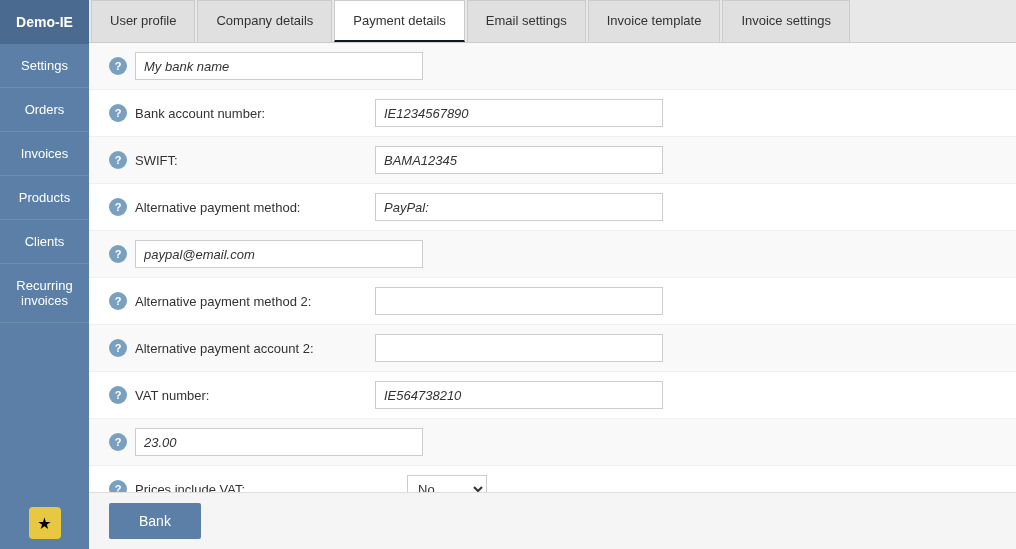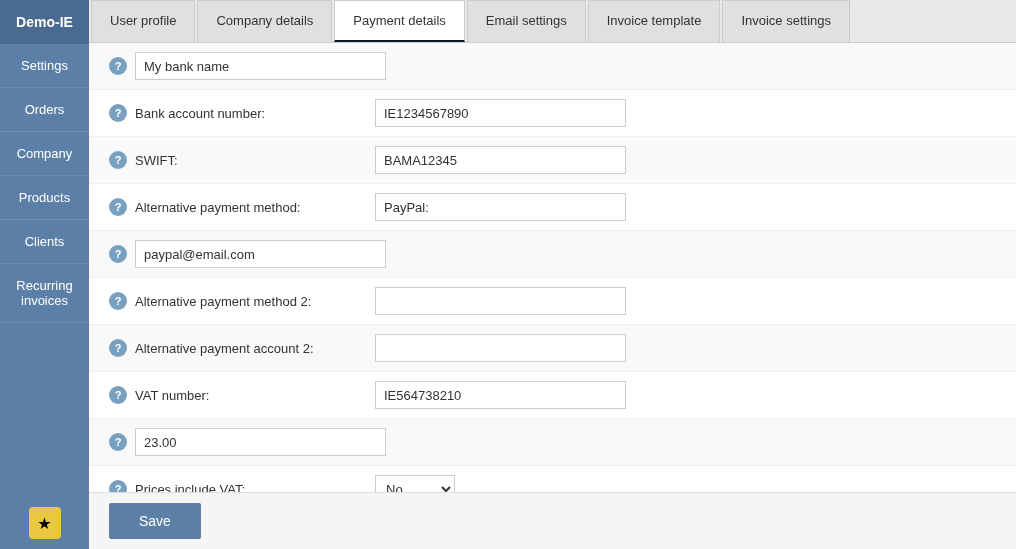--- a/index.html
+++ b/index.html
@@ -117,33 +117,33 @@
 
     .form-input {
       border: 1px solid #ccc;
       padding: 4px 8px;
       font-size: 13px;
       background: #fff;
       color: #333;
       height: 28px;
       outline: none;
     }
-    .form-input.wide { width: 251px; }
+    .form-input.wide { width: 288px; font-style: italic; }
 
     .form-select {
       border: 1px solid #ccc;
       padding: 4px 6px;
       font-size: 13px;
       background: #fff;
       color: #333;
       height: 28px;
       outline: none;
       cursor: pointer;
     }
-    .form-select.narrow { width: 80px; }
+    .form-select.narrow { width: 80px; margin-left: 32px; }
 
     
     .save-area {
       padding: 10px 20px;
       background: #f5f5f5;
       border-top: 1px solid #ddd;
     }
     .save-btn {
       background: #5b7fa6;
       color: #fff;
@@ -154,21 +154,21 @@
       border-radius: 2px;
     }
   </style>
 </head>
 <body>
 
 <aside class="sidebar">
   <div class="sidebar-header">Demo-IE</div>
   <div class="sidebar-item">Settings</div>
   <div class="sidebar-item">Orders</div>
-  <div class="sidebar-item">Company</div>
+  <div class="sidebar-item">Invoices</div>
   <div class="sidebar-item">Products</div>
   <div class="sidebar-item">Clients</div>
   <div class="sidebar-item">Recurring invoices</div>
   <div class="sidebar-bottom">
     <div class="sidebar-icon-btn">
       <span style="font-size:16px;">★</span>
     </div>
   </div>
 </aside>
 
@@ -241,15 +241,15 @@
       <label class="form-label">Prices include VAT:</label>
       <select class="form-select narrow">
         <option>No</option>
         <option>Yes</option>
       </select>
     </div>
 
   </div>
 
   <div class="save-area">
-    <button class="save-btn">Save</button>
+    <button class="save-btn">Bank</button>
   </div>
 </main>
 
 </body></html>

